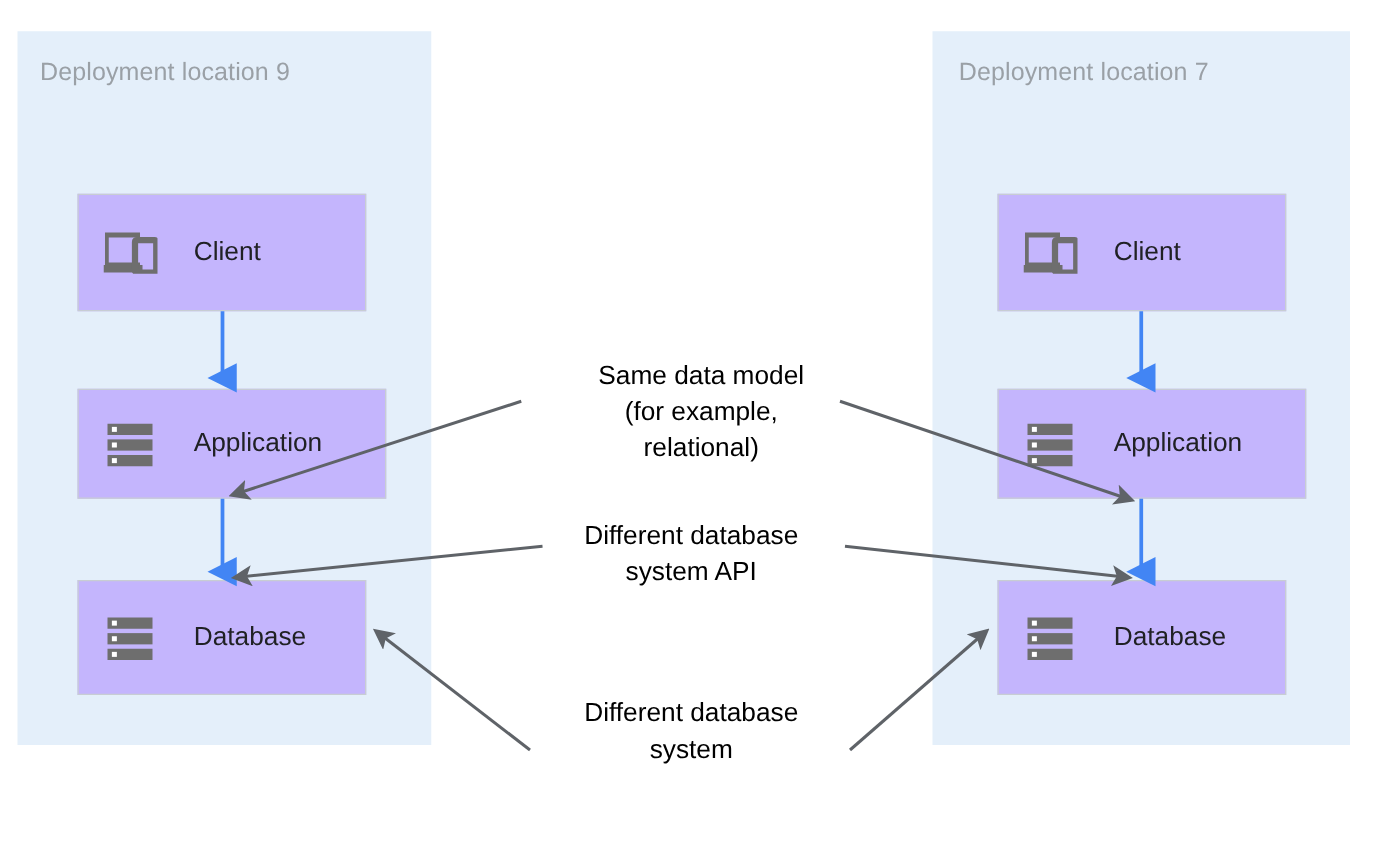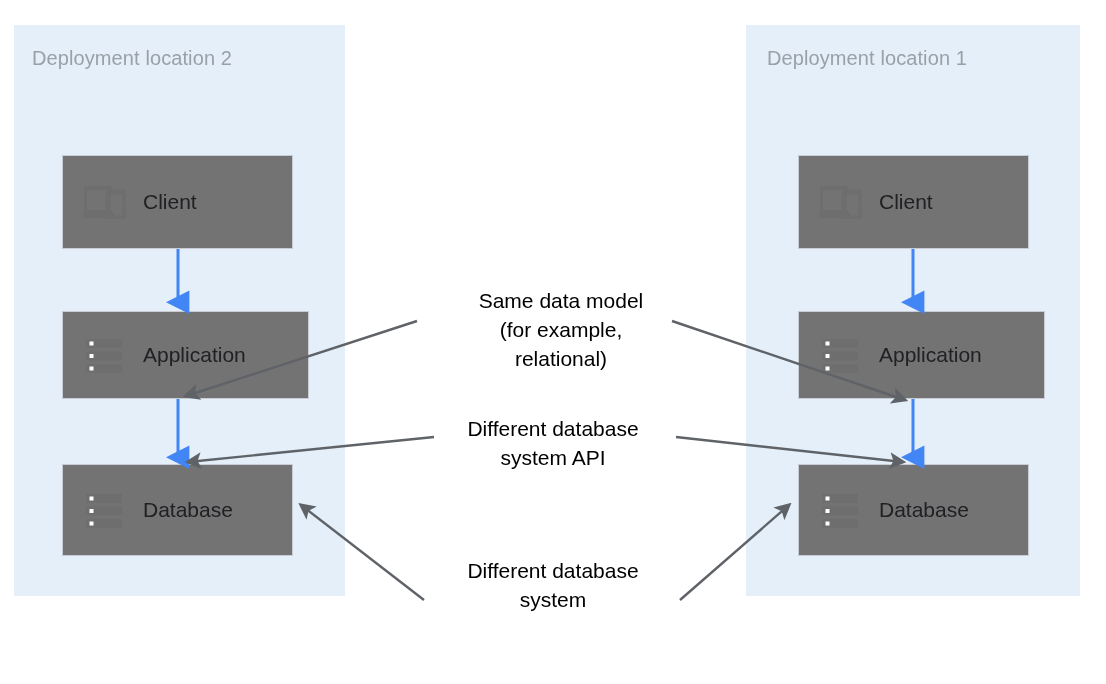--- a/index.html
+++ b/index.html
@@ -26,25 +26,26 @@
   .zone-title {
     position: absolute;
     color: #9AA0A6;
     font-size: 20px;
     line-height: 24px;
     letter-spacing: 0.1px;
     white-space: nowrap;
   }
   .node-box {
     position: absolute;
-    background: #737373;
+    background: #c4b5fd;
     border: 1px solid #C8CDD3;
     box-sizing: border-box;
     display: flex;
     align-items: center;
+    gap: 12px;
   }
   .node-icon {
     flex: 0 0 auto;
     margin-left: 18px;
     width: 46px;
     height: 46px;
     display: flex;
     align-items: center;
     justify-content: center;
   }
@@ -71,21 +72,21 @@
     height: 684px;
     pointer-events: none;
   }
 </style>
 </head>
 <body>
 
 <div id="diagram-root">
 
   <div class="zone" style="left:14px; top:25px; width:331px; height:571px;"></div>
-  <div class="zone-title" style="left:32px; top:46px;">Deployment location 2</div>
+  <div class="zone-title" style="left:32px; top:46px;">Deployment location 9</div>
 
   <div class="node-box" style="left:62px; top:155px; width:231px; height:94px;">
     <span class="node-icon">
       <svg width="44" height="34" viewBox="0 0 44 34" aria-hidden="true">
         <path d="M2 1 h28 v4 h-25 v20 h25 v4 H2 Z" fill="#6E6E6E"></path>
         <rect x="1" y="27" width="31" height="6" fill="#6E6E6E"></rect>
         <rect x="26" y="7" width="17" height="26" rx="1.5" fill="none" stroke="#6E6E6E" stroke-width="5"></rect>
       </svg>
     </span>
     <span class="node-label">Client</span>
@@ -113,21 +114,21 @@
         <rect x="4" y="18.5" width="36" height="9" fill="#6E6E6E"></rect>
         <rect x="7.5" y="21" width="4" height="4" fill="#FFFFFF"></rect>
         <rect x="4" y="31" width="36" height="9" fill="#6E6E6E"></rect>
         <rect x="7.5" y="33.5" width="4" height="4" fill="#FFFFFF"></rect>
       </svg>
     </span>
     <span class="node-label">Database</span>
   </div>
 
   <div class="zone" style="left:746px; top:25px; width:334px; height:571px;"></div>
-  <div class="zone-title" style="left:767px; top:46px;">Deployment location 1</div>
+  <div class="zone-title" style="left:767px; top:46px;">Deployment location 7</div>
 
   <div class="node-box" style="left:798px; top:155px; width:231px; height:94px;">
     <span class="node-icon">
       <svg width="44" height="34" viewBox="0 0 44 34" aria-hidden="true">
         <path d="M2 1 h28 v4 h-25 v20 h25 v4 H2 Z" fill="#6E6E6E"></path>
         <rect x="1" y="27" width="31" height="6" fill="#6E6E6E"></rect>
         <rect x="26" y="7" width="17" height="26" rx="1.5" fill="none" stroke="#6E6E6E" stroke-width="5"></rect>
       </svg>
     </span>
     <span class="node-label">Client</span>

